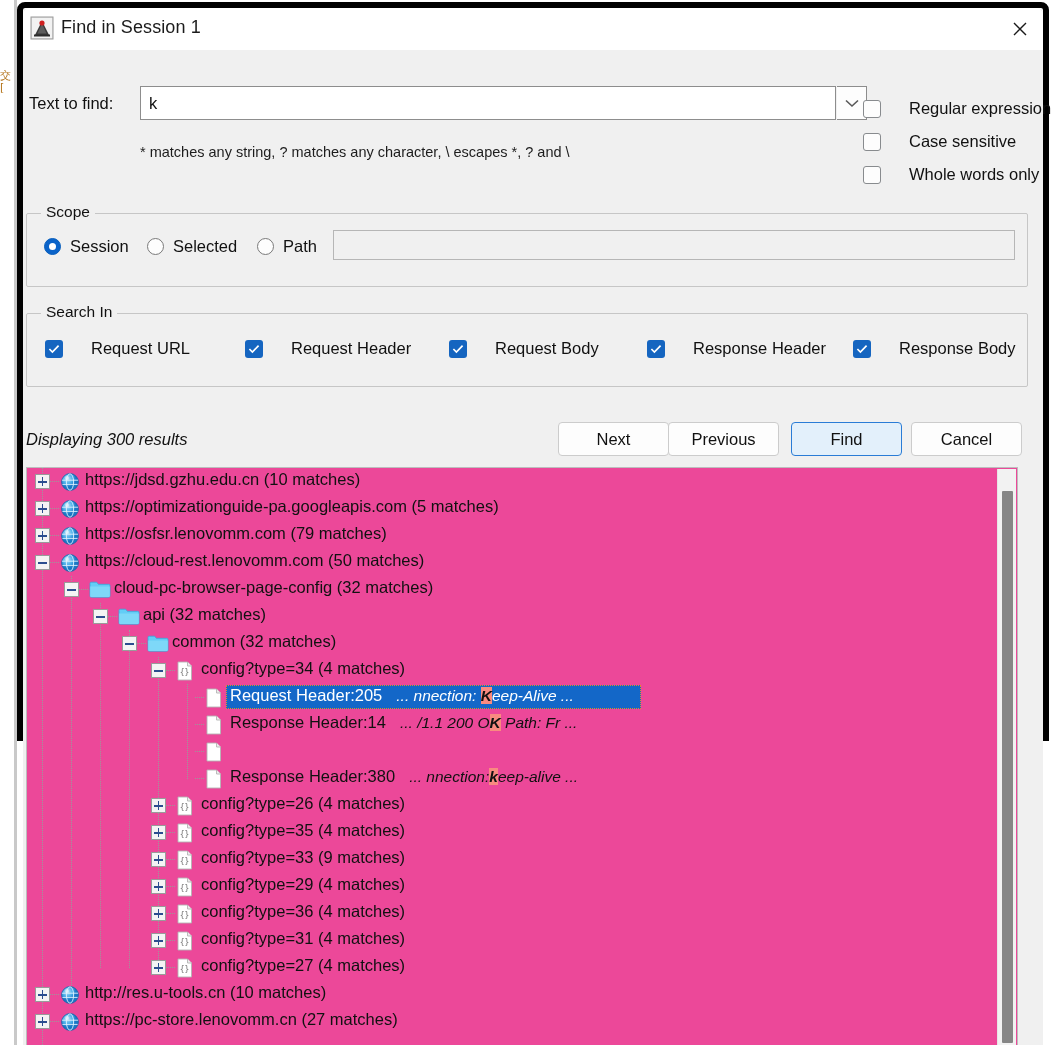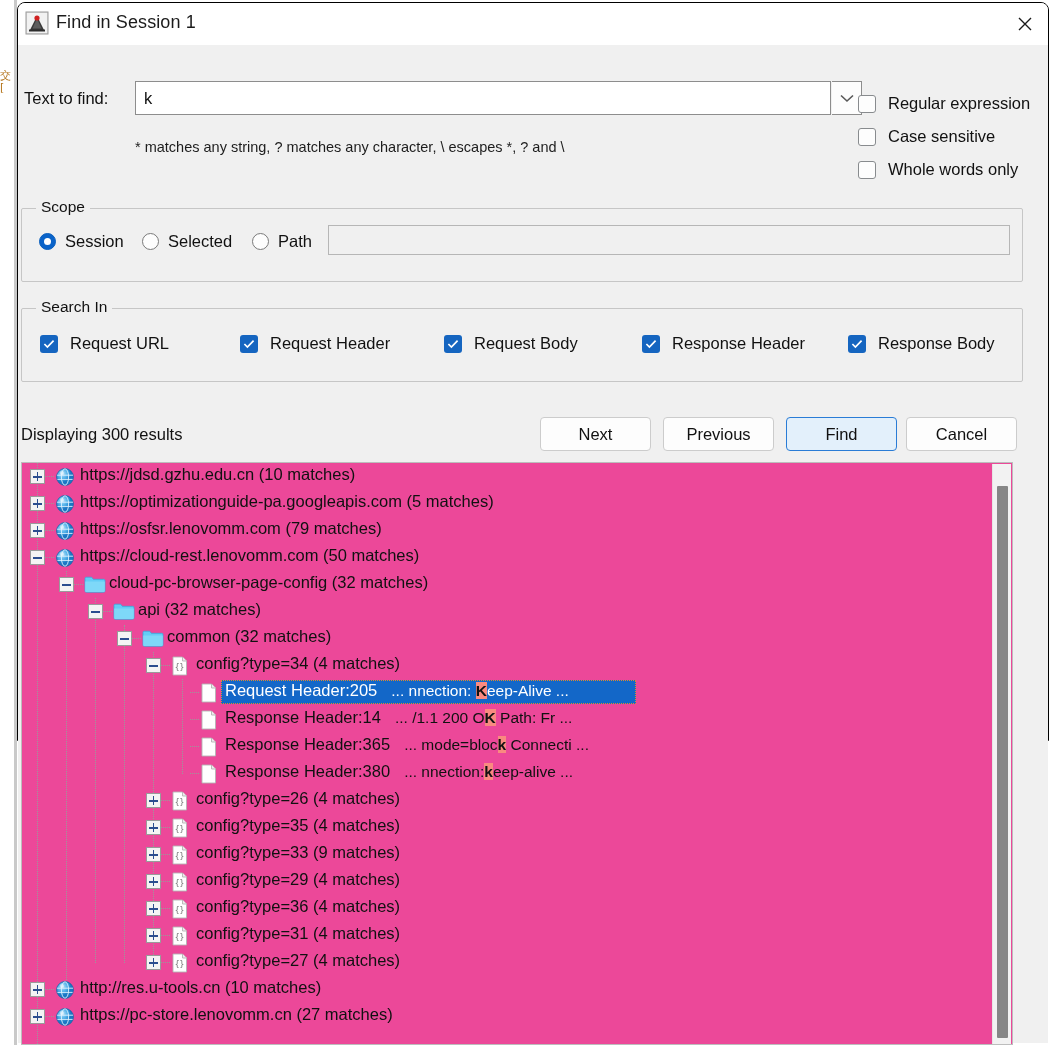--- a/index.html
+++ b/index.html
@@ -25,21 +25,21 @@
     white-space:pre-wrap;overflow:hidden;
   }
   #backdrop .bg-rule{
     position:absolute;left:14px;top:0;width:3px;height:1045px;
     background:#c9c9c9;
   }
   
   #dialog{
     position:absolute;left:17px;top:2px;width:1032px;height:739px;
     background:#f0f0f0;
-    border:1px solid #000000;
+    border:6px solid #000000;
     border-radius:8px 8px 0 0;
     box-sizing:border-box;
     box-shadow:0 0 0 1px rgba(255,255,255,.6) inset;
   }
   .titlebar{
     position:relative;height:42px;background:#ffffff;
     border-radius:7px 7px 0 0;
   }
   .titlebar .app-icon{
     position:absolute;left:7px;top:8px;width:24px;height:24px;
@@ -74,21 +74,21 @@
   #ttf-arrow{
     position:absolute;left:814px;top:36px;width:30px;height:34px;
     border:1px solid #8d8d8d;border-left:0;background:#fdfdfd;
     box-sizing:border-box;display:flex;align-items:center;justify-content:center;
   }
   #ttf-hint{
     position:absolute;left:117px;top:94px;font-size:14.5px;color:#1d1d1d;
   }
 
   
-  .cb-row{position:absolute;display:flex;align-items:center;gap:12px;}
+  .cb-row{position:absolute;display:flex;align-items:center;gap:28px;}
   .cb-box{
     width:18px;height:18px;border:1px solid #888b8e;border-radius:3px;
     background:#fdfdfd;box-sizing:border-box;flex:0 0 auto;
   }
   .cb-row .cb-label{font-size:16.5px;color:#111;white-space:nowrap;}
 
   
   .group{
     position:absolute;border:1px solid #c6c6c6;border-radius:2px;
     box-sizing:border-box;background:transparent;
@@ -124,21 +124,21 @@
   .cbk svg{display:block;}
 
   
   .btn{
     position:absolute;height:34px;border:1px solid #cccccc;border-radius:4px;
     background:#fdfdfd;box-sizing:border-box;
     display:flex;align-items:center;justify-content:center;
     font-size:16.5px;color:#111;cursor:default;
   }
   .btn.primary{border:1px solid #2a7cd6;background:#e3f0fb;}
-  #results-text{position:absolute;left:3px;top:380px;font-size:16.5px;color:#111;}
+  #results-text{position:absolute;left:3px;top:380px;font-size:16.5px;color:#111;font-style:italic;}
 
   
   #tree-panel{
     position:absolute;left:3px;top:417px;width:992px;height:583px;
     background:#ec4899;border:1px solid #bdbdbd;box-sizing:border-box;
     overflow:hidden;
   }
   #tree-inner{position:absolute;left:0;top:0;width:970px;}
   .tnode{position:relative;height:27px;white-space:nowrap;}
   .tnode .t-text{
@@ -157,21 +157,21 @@
   .vline{position:absolute;width:1px;border-left:1px dotted #9a9a9a;}
   .hline{position:absolute;height:1px;border-top:1px dotted #9a9a9a;top:13px;}
   .icon{position:absolute;top:4px;width:20px;height:20px;}
   .sel-row{
     position:absolute;height:24px;top:1px;
     background:#1367c8;border:1px dotted #e08a2e;box-sizing:border-box;
   }
   .mark{
     background:#f98a80;padding:0 0px;color:#111;font-weight:bold;
   }
-  .ital{}
+  .ital{font-style:italic;}
   .snip{font-size:15.5px;}
 
   
   #sb-track{
     position:absolute;right:1px;top:1px;width:19px;height:581px;background:#f2f2f2;
     border-left:1px solid #e6e6e6;box-sizing:border-box;
   }
   #sb-thumb{
     position:absolute;left:4px;top:22px;width:11px;height:552px;background:#868686;border-radius:1px;
   }
@@ -289,21 +289,21 @@
         <span class="cbk">
           <svg width="12" height="10" viewBox="0 0 12 10">
               <path d="M1.4 5 L4.4 8 L10.6 1.6" stroke="#fff" stroke-width="1.7" fill="none"></path>
             </svg>
         </span>
         <span class="cb-label">Response Body</span>
       </div>
     </div>
 
     <div id="results-text">Displaying 300 results</div>
-    <div class="btn" style="left:522px;top:372px;width:111px;">Next</div>
+    <div class="btn" style="left:535px;top:372px;width:111px;">Next</div>
     <div class="btn" style="left:645px;top:372px;width:111px;">Previous</div>
     <div class="btn primary" style="left:768px;top:372px;width:111px;">Find</div>
     <div class="btn" style="left:888px;top:372px;width:111px;">Cancel</div>
 
     <div id="tree-panel">
       <div id="tree-inner">
           <div class="vline" style="left: 15px; top: 0px; height: 581px;"></div>
           <div class="vline" style="left: 44px; top: 108px; height: 419px;"></div>
           <div class="vline" style="left: 73px; top: 135px; height: 365px;"></div>
           <div class="vline" style="left: 102px; top: 162px; height: 338px;"></div>
@@ -434,21 +434,20 @@
       <path d="M11.5 1 V5 H15.5" fill="#ededed" stroke="#b4b4b4" stroke-width=".9"></path>
     </svg></span>
             <span class="t-text" style="left: 203px;"><span>Response Header:14</span><span class="snip ital" style="margin-left: 14px;"><span>...  /1.1 200 O</span><span class="mark">K</span><span> Path: Fr ...</span></span></span>
           </div>
           <div class="tnode" style="top: 0px;">
             <div class="hline" style="left: 168px; width: 9px;"></div>
             <span class="icon" style="left: 178px;"><svg width="18" height="20" viewBox="0 0 18 20">
       <path d="M2 1 H11.5 L15.5 5 V19 H2 Z" fill="#ffffff" stroke="#b4b4b4" stroke-width=".9"></path>
       <path d="M11.5 1 V5 H15.5" fill="#ededed" stroke="#b4b4b4" stroke-width=".9"></path>
     </svg></span>
-            <span class="t-text" style="left: 203px;"><span>Response Header:365</span><span class="snip ital" style="margin-left: 14px;"><span>...  mode=bloc</span><span class="mark">k</span><span> Connecti ...</span></span></span>
           </div>
           <div class="tnode" style="top: 0px;">
             <div class="hline" style="left: 168px; width: 9px;"></div>
             <span class="icon" style="left: 178px;"><svg width="18" height="20" viewBox="0 0 18 20">
       <path d="M2 1 H11.5 L15.5 5 V19 H2 Z" fill="#ffffff" stroke="#b4b4b4" stroke-width=".9"></path>
       <path d="M11.5 1 V5 H15.5" fill="#ededed" stroke="#b4b4b4" stroke-width=".9"></path>
     </svg></span>
             <span class="t-text" style="left: 203px;"><span>Response Header:380</span><span class="snip ital" style="margin-left: 14px;"><span>...  nnection:</span><span class="mark">k</span><span>eep-alive  ...</span></span></span>
           </div>
           <div class="tnode" style="top: 0px;">

